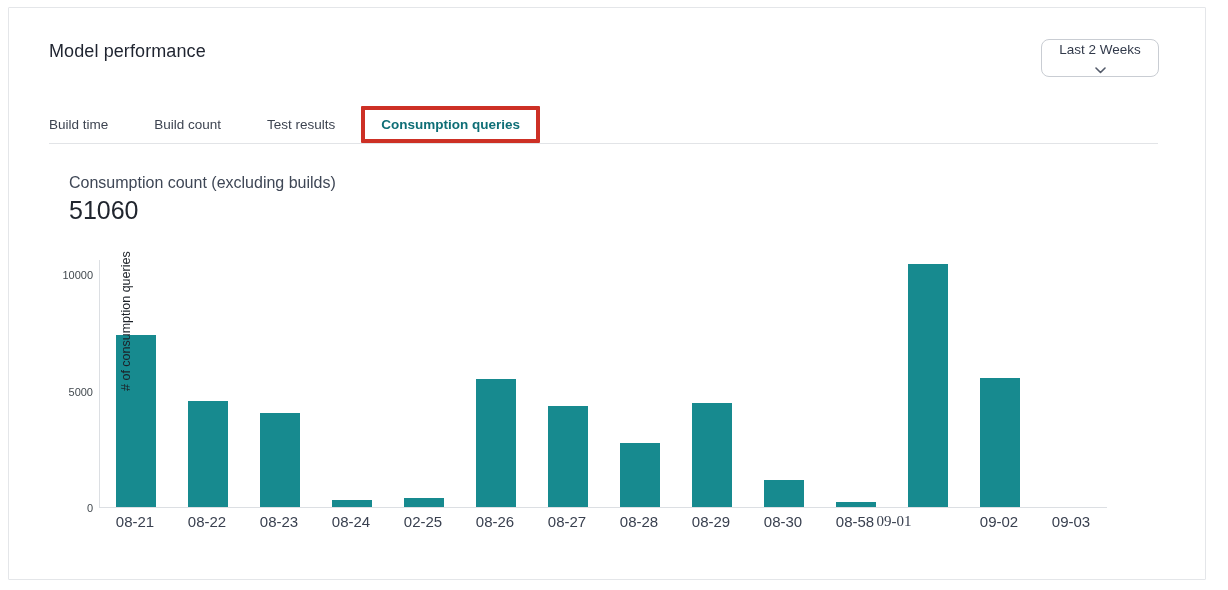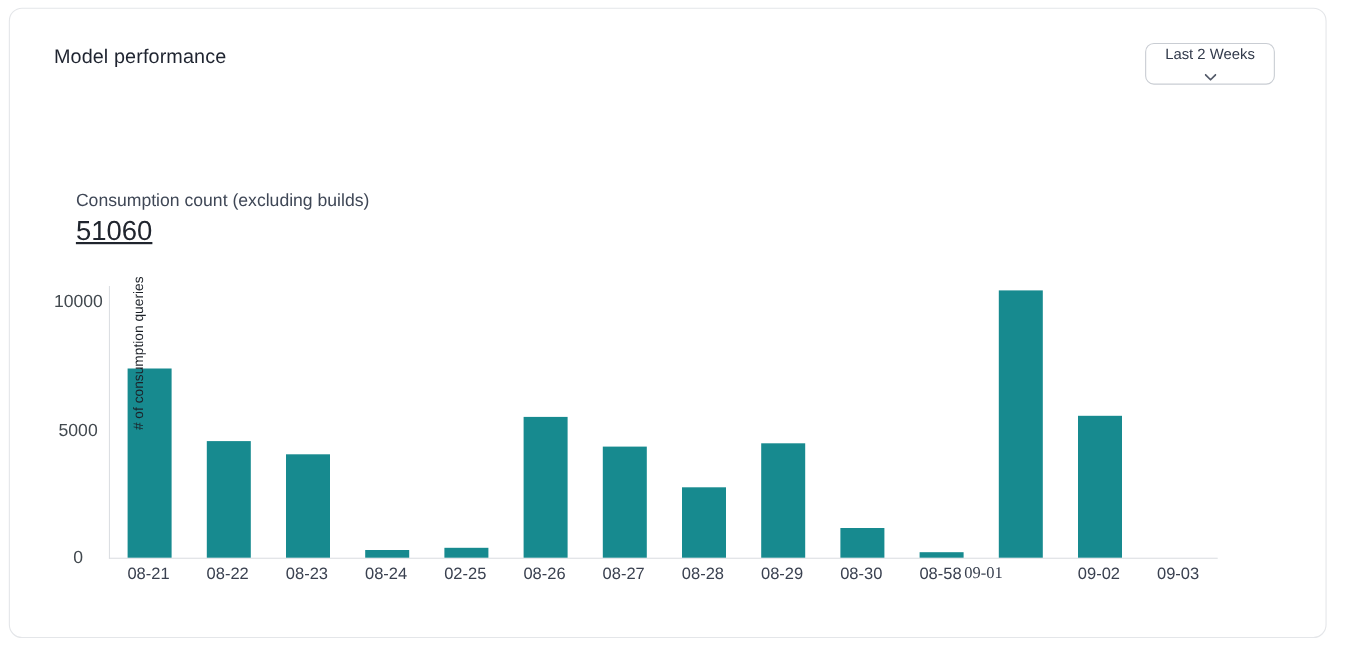--- a/index.html
+++ b/index.html
@@ -9,21 +9,21 @@
     font-family: "Liberation Sans", sans-serif;
     position: relative;
     overflow: hidden;
   }
   .card {
     position: absolute;
     left: 8px; top: 7px;
     width: 1198px; height: 573px;
     background: #ffffff;
     border: 1px solid #e4e6e9;
-    border-radius: 12px;
+    border-radius: 1px;
   }
   .page-title {
     position: absolute; left: 40px; top: 33px;
     font-size: 18px; color: #1f2430; letter-spacing: 0.1px;
   }
   .range-select {
     position: absolute; left: 1032px; top: 31px;
     width: 118px; height: 38px;
     border: 1px solid #c9cdd3; border-radius: 8px;
     background: #fff;
@@ -50,37 +50,37 @@
     padding: 6px 16px;
     margin: 0 -20px;
     border-radius: 1px;
   }
   .metric-label {
     position: absolute; left: 60px; top: 166px;
     font-size: 16px; color: #3f4756;
   }
   .metric-value {
     position: absolute; left: 60px; top: 188px;
-    font-size: 25px; color: #20252e; text-decoration: underline;
+    font-size: 25px; color: #20252e;
   }
   
   .plot {
     position: absolute; left: 90px; top: 252px;
     width: 1008px; height: 248px;
     border-left: 1px solid #dcdfe3;
     border-bottom: 1px solid #dcdfe3;
   }
   .bar {
     position: absolute; bottom: 0;
     width: 40px;
   }
   .ytick {
     position: absolute;
-    width: 44px; text-align: center;
-    font-size: 16px; color: #42494f;
+    width: 44px; text-align: right;
+    font-size: 11px; color: #42494f;
     transform: translateY(-50%);
   }
   .xtick {
     position: absolute; top: 505px;
     width: 72px; text-align: center;
     font-size: 15px; color: #3a4150;
   }
   .xlabel {
     position: absolute; top: 528px; left: 90px;
     width: 1008px; text-align: center;
@@ -103,20 +103,26 @@
 
   <div class="range-select">
     <span>Last 2 Weeks</span>
     <span>
       <svg width="11" height="7" viewBox="0 0 11 7">
           <polyline points="1,1 5.5,5.5 10,1" fill="none" stroke="#545b6a" stroke-width="1.6" stroke-linecap="round" stroke-linejoin="round"></polyline>
         </svg>
     </span>
   </div>
 
+  <div class="tabs">
+      <div class="tab">Build time</div>
+      <div class="tab">Build count</div>
+      <div class="tab">Test results</div>
+      <div class="tab active highlighted" style="border-color: rgb(205, 48, 37);">Consumption queries</div>
+    </div>
 
   <div class="metric-label">Consumption count (excluding builds)</div>
   <div class="metric-value">51060</div>
 
   <div class="plot">
       <div class="bar" style="left: 16px; height: 172px; background: rgb(23, 138, 143);"></div>
       <div class="bar" style="left: 88px; height: 106px; background: rgb(23, 138, 143);"></div>
       <div class="bar" style="left: 160px; height: 94px; background: rgb(23, 138, 143);"></div>
       <div class="bar" style="left: 232px; height: 7px; background: rgb(23, 138, 143);"></div>
       <div class="bar" style="left: 304px; height: 9px; background: rgb(23, 138, 143);"></div>

